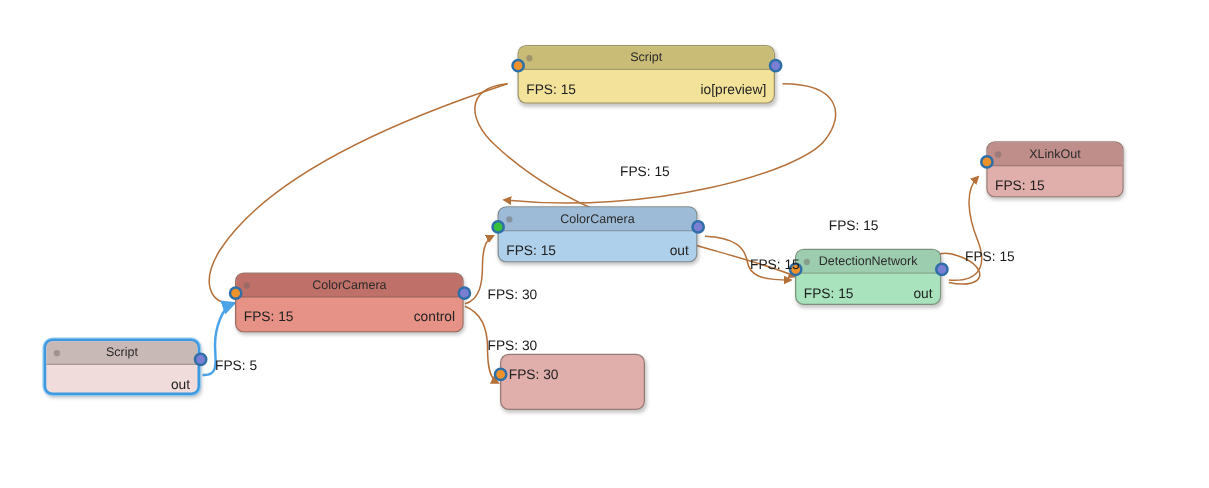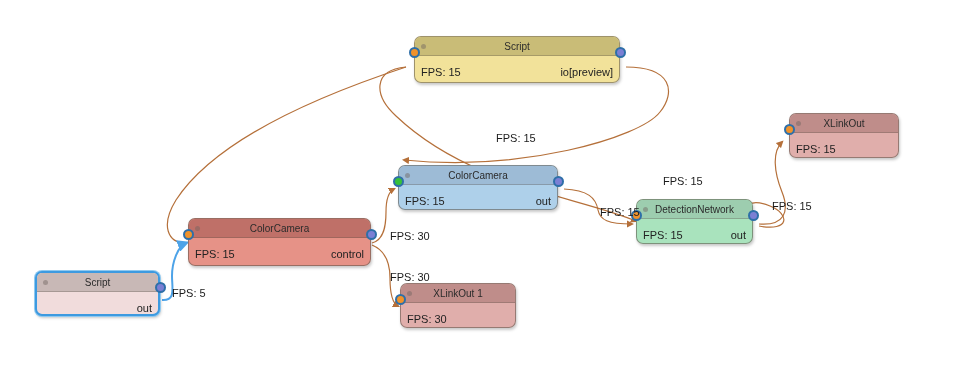--- a/index.html
+++ b/index.html
@@ -238,24 +238,20 @@
         <div class="port-row">
           <span class="port-label in">FPS: 15</span>
         </div>
       </div>
     </div>
     <span class="port in orange"></span>
   </div>
 
   <div class="node" style="left:400px;top:283px;width:116px;height:45px;">
     <div class="node-inner" style="background:#e0aeab;">
-      <div class="node-header" style="background:#bf8d8a;">
-        <span class="header-dot"></span>
-        <span>XLinkOut 1</span>
-      </div>
       <div class="node-body">
         <div class="port-row">
           <span class="port-label in">FPS: 30</span>
         </div>
       </div>
     </div>
     <span class="port in orange"></span>
   </div>
 
   <div class="node selected" style="left:35px;top:271px;width:125px;height:45px;">

